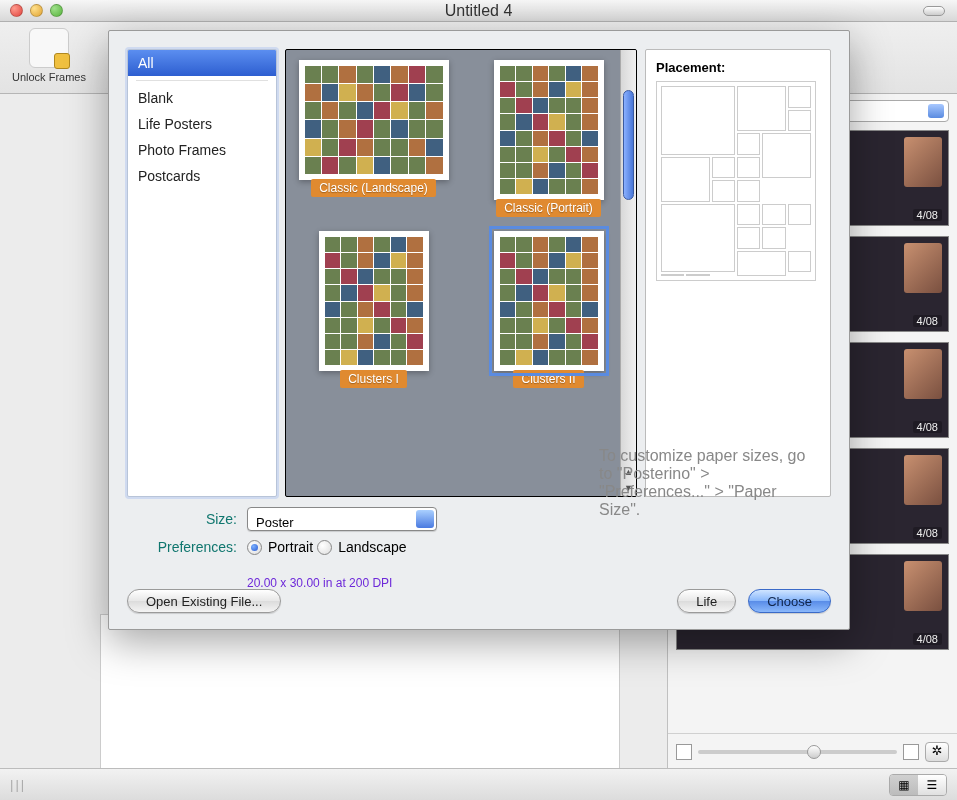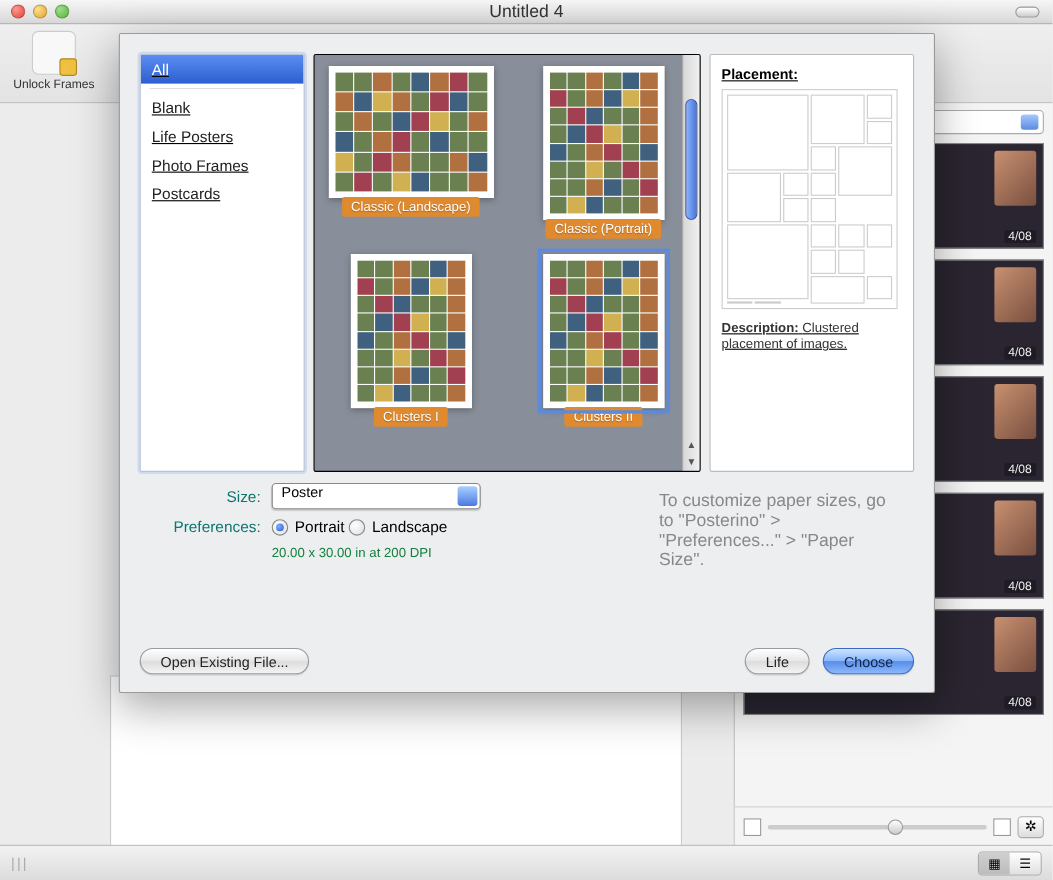--- a/index.html
+++ b/index.html
@@ -161,21 +161,21 @@
   border: 1px solid #9a9a9a;
   border-radius: 2px;
   box-shadow: 0 12px 40px rgba(0,0,0,0.35);
   padding: 18px 18px 14px;
   z-index: 100;
 }
 .sheet h2 {
   font-size: 15px; font-weight: bold; color: #222; margin-bottom: 10px;
 }
 
-.picker-row { display: flex; gap: 8px; height: 380px; text-decoration: underline; }
+.picker-row { display: flex; gap: 8px; height: 448px; }
 
 
 .cat-list {
   width: 150px; background: #fff; border: 1px solid #b8c4d8;
   border-radius: 2px; overflow: hidden;
   box-shadow: 0 0 0 2px rgba(120,160,240,0.25);
 }
 .cat-item {
   padding: 5px 10px; font-size: 14px; color: #222;
 }
@@ -255,41 +255,41 @@
 .controls {
   margin-top: 10px;
   display: grid;
   grid-template-columns: 110px auto 1fr;
   row-gap: 8px; column-gap: 10px;
   align-items: center;
 }
 .controls .lbl { text-align: right; font-size: 14px; color: #0f766e; }
 .select {
   width: 190px; height: 24px; background: #fff; border: 1px solid #888;
-  border-radius: 4px; display: flex; align-items: flex-start; padding: 0 8px;
+  border-radius: 4px; display: flex; align-items: flex-end; padding: 0 8px;
   box-shadow: inset 0 1px 0 #fff, 0 1px 1px rgba(0,0,0,0.15);
   position: relative; font-size: 13px;
 }
 .select::after {
   content: ""; position: absolute; right: 2px; top: 2px; bottom: 2px; width: 18px;
   background: linear-gradient(to bottom,#aad0ff,#4a7ae0); border-radius: 3px;
 }
 .radio-group { display: flex; flex-direction: row; gap: 4px; }
 .radio-row { display: flex; align-items: center; gap: 6px; font-size: 14px; }
 .radio {
   width: 15px; height: 15px; border-radius: 50%; border: 1px solid #888;
   background: radial-gradient(circle at 35% 35%, #fff, #ddd);
   display: inline-flex; align-items: center; justify-content: center;
 }
 .radio.checked::after {
   content: ""; width: 7px; height: 7px; border-radius: 50%;
   background: radial-gradient(circle at 35% 35%, #7ab0ff, #2a5ad0);
 }
 .hint {
-  grid-column: 2 / span 2; font-size: 12px; color: #15803d;
+  grid-column: 2 / span 2; font-size: 12px; color: #6d28d9; margin-top: 13px;
 }
 .side-hint {
   position: absolute; right: 30px; top: 416px; width: 220px;
   font-size: 16px; color: #888;
 }
 
 
 .btn-row {
   position: absolute; bottom: 16px; left: 18px; right: 18px;
   display: flex; align-items: center;
@@ -629,24 +629,20 @@
           <div class="big"></div>
           <div></div>
         <div></div>
           <div></div>
           <div></div>
           <div></div>
         <div class="med"></div>
           <div></div>
           <div></div>
           <div></div>
-      </div>
-      <div class="desc">
-        <b>Description:</b>
-        <span>Clustered placement of images.</span>
       </div>
     </div>
   </div>
 
   <div class="controls">
     <div class="lbl">Size:</div>
     <div class="select">
       <span>Poster</span>
     </div>
     <div></div>

